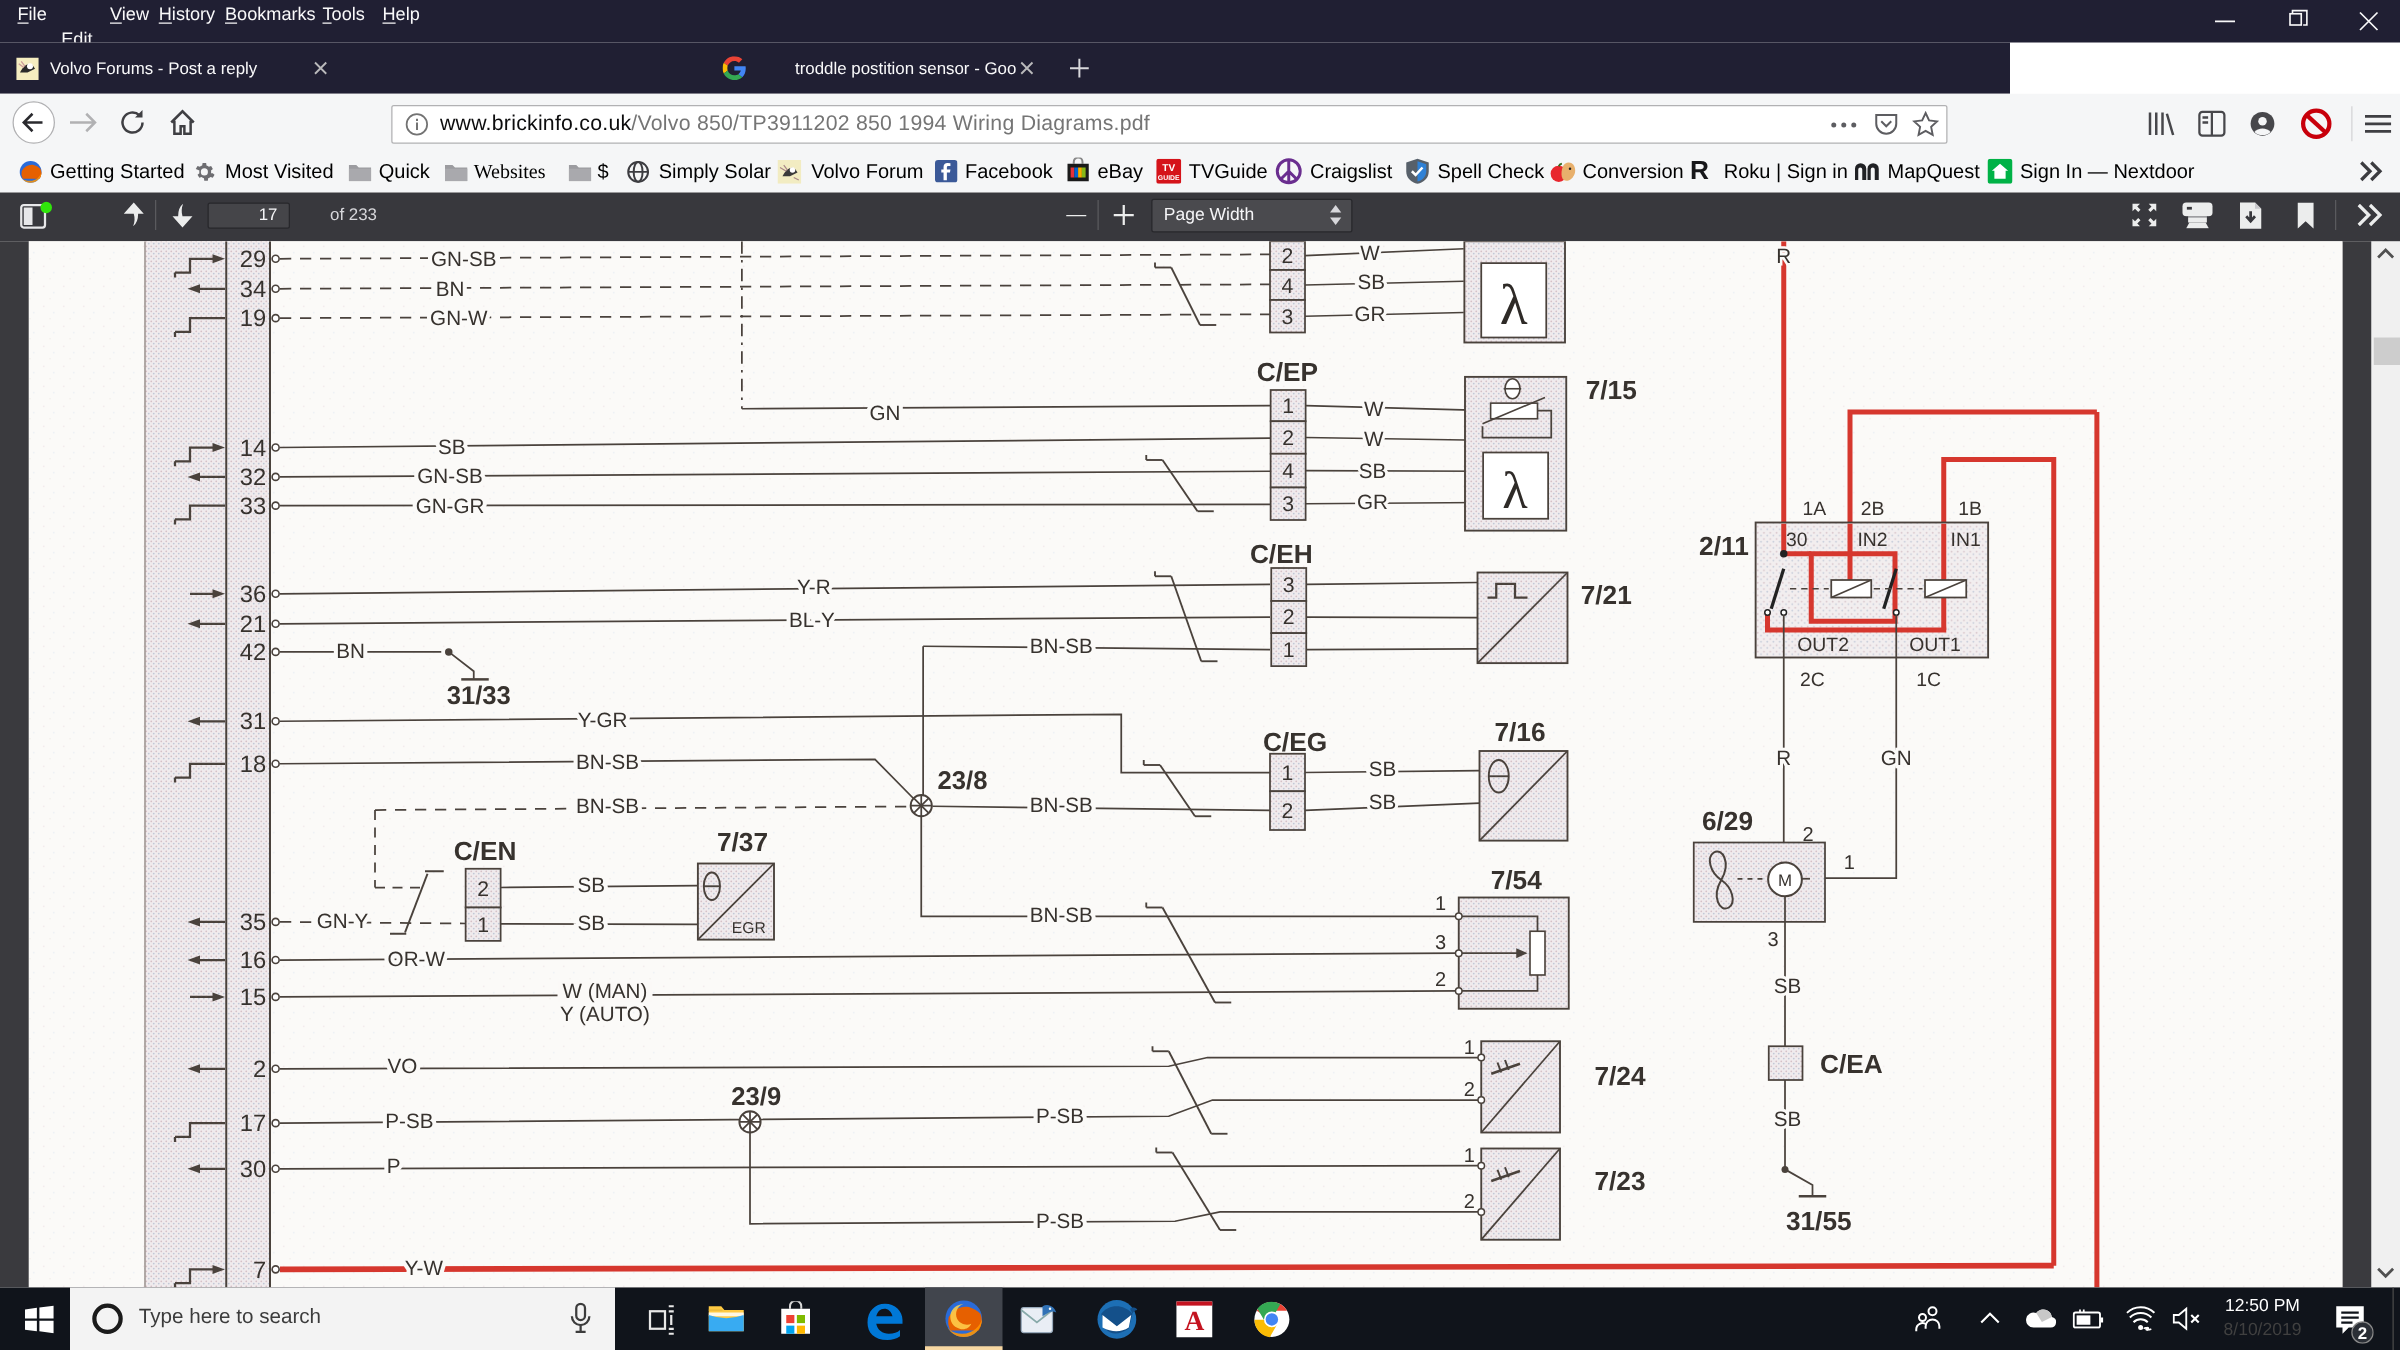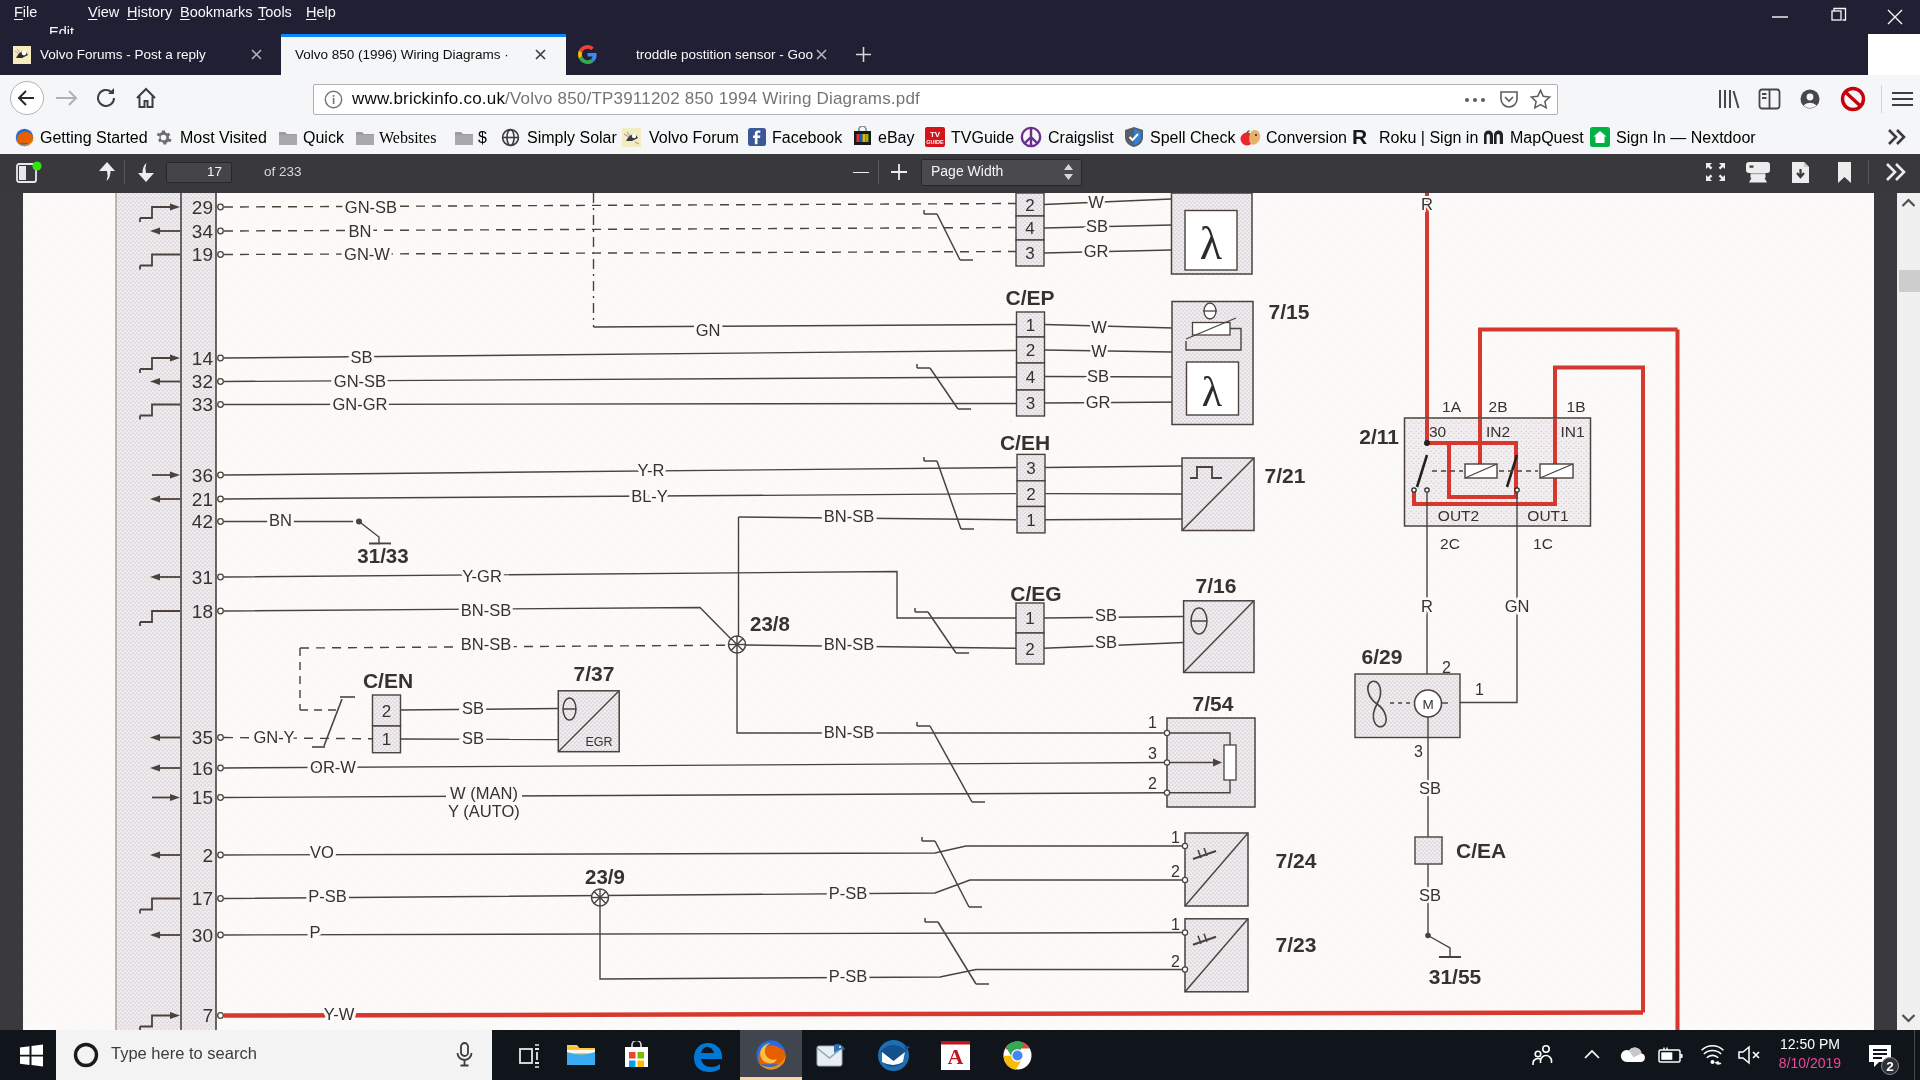--- a/index.html
+++ b/index.html
@@ -2,21 +2,21 @@
 <html><head>
 <meta charset="utf-8">
 <style>
   * { margin:0; padding:0; box-sizing:border-box; }
   html,body { width:1920px; height:1080px; overflow:hidden; background:#fff;
     font-family:"Liberation Sans", sans-serif; }
   .abs { position:absolute; }
   #titlebar { position:absolute; left:0; top:0; width:1920px; height:34px; background:#201f33; color:#f9f9fa; }
   .menu { position:absolute; top:4px; font-size:14.5px; color:#f9f9fa; }
   .menu u { text-decoration:underline; text-underline-offset:2px; }
-  #tabbar { position:absolute; left:0; top:34px; width:1868px; height:41px; background:#201f33; }
+  #tabbar { position:absolute; left:0; top:34px; width:1608px; height:41px; background:#201f33; }
   .tab { position:absolute; top:0; height:41px; font-size:13.5px; color:#f9f9fa; }
   #navbar { position:absolute; left:0; top:75px; width:1920px; height:45px; background:#f5f6f7; }
   #bmbar { position:absolute; left:0; top:120px; width:1920px; height:34px; background:#f5f6f7; font-size:13.5px; color:#17171a; }
   .bm { position:absolute; top:129px; white-space:nowrap; }
   #pdfbar { position:absolute; left:0; top:154px; width:1920px; height:39px; background:#38383d; }
   #viewer { position:absolute; left:0; top:193px; width:1920px; height:837px; background:#3a3a3e; }
   #taskbar { position:absolute; left:0; top:1030px; width:1920px; height:50px; background:#10141b; }
 </style>
 </head>
 <body>
@@ -46,27 +46,20 @@
         <path d="M3 12 C6 6 10 4 13 6 L15 9 L9 12 Z" fill="#2a2a2a"></path>
         <circle cx="11" cy="7" r="2.4" fill="#fff"></circle>
         <path d="M2 5 l4 3 M4 3 l3 4" stroke="#c99" stroke-width="1"></path>
       </svg>
     <div class="abs" style="left:30px;top:13px;">Volvo Forums - Post a reply</div>
     <svg class="abs" style="left:240px;top:14px;" width="13" height="13">
         <path d="M2 2 l9 9 M11 2 l-9 9" stroke="#b9b9bb" stroke-width="1.5"></path>
       </svg>
   </div>
 
-  <div class="tab" style="left:281px; width:285px; background:#f5f6f7; color:#0c0c0d;">
-    <div class="abs" style="left:0;top:0;width:285px;height:3px;background:#0a84ff;"></div>
-    <div class="abs" style="left:14px;top:13px;">Volvo 850 (1996) Wiring Diagrams&nbsp;·</div>
-    <svg class="abs" style="left:253px;top:14px;" width="13" height="13">
-        <path d="M2 2 l9 9 M11 2 l-9 9" stroke="#3c3c3e" stroke-width="1.6"></path>
-      </svg>
-  </div>
 
   <div class="tab" style="left:570px; width:266px;">
     <svg class="abs" style="left:8px;top:11px;" width="19" height="19" viewBox="0 0 48 48">
         <path fill="#EA4335" d="M24 9.5c3.54 0 6.71 1.22 9.21 3.6l6.85-6.85C35.9 2.38 30.47 0 24 0 14.62 0 6.51 5.38 2.56 13.22l7.98 6.19C12.43 13.72 17.74 9.5 24 9.5z"></path>
         <path fill="#4285F4" d="M46.98 24.55c0-1.57-.15-3.09-.38-4.55H24v9.02h12.94c-.58 2.96-2.26 5.48-4.78 7.18l7.73 6c4.51-4.18 7.09-10.36 7.09-17.65z"></path>
         <path fill="#FBBC05" d="M10.53 28.59c-.48-1.45-.76-2.99-.76-4.59s.27-3.14.76-4.59l-7.98-6.19C.92 16.46 0 20.12 0 24c0 3.88.92 7.54 2.56 10.78l7.97-6.19z"></path>
         <path fill="#34A853" d="M24 48c6.48 0 11.93-2.13 15.89-5.81l-7.73-6c-2.15 1.45-4.92 2.3-8.16 2.3-6.26 0-11.57-4.22-13.47-9.91l-7.98 6.19C6.51 42.62 14.62 48 24 48z"></path>
       </svg>
     <div class="abs" style="left:34px;top:13px;margin-left:32px;">troddle postition sensor - Goo</div>
     <svg class="abs" style="left:245px;top:14px;" width="13" height="13">
@@ -815,21 +808,21 @@
       <circle cx="16.8" cy="19" r="1.7" fill="#fff"></circle>
       <path d="M14 19 q1.5-1.5 3 0 q1.5 1.5 3 0" stroke="#fff" fill="none" stroke-width="1.2"></path>
     </svg>
 
   <svg class="abs" style="left:1738px;top:1045px;" width="24" height="20" viewBox="0 0 24 20">
       <path d="M1 7 h4 l6-5 v16 l-6-5 H1 z" fill="none" stroke="#fff" stroke-width="1.5"></path>
       <path d="M15 7 l6 6 M21 7 l-6 6" stroke="#fff" stroke-width="1.7"></path>
     </svg>
 
   <div class="abs" style="left:1770px;top:1036px;width:80px;text-align:center;font-size:14px;color:#fff;">12:50 PM</div>
-  <div class="abs" style="left:1770px;top:1055px;width:80px;text-align:center;font-size:14px;color:#ec4899;">8/10/2019</div>
+  <div class="abs" style="left:1770px;top:1055px;width:80px;text-align:center;font-size:14px;color:#404040;">8/10/2019</div>
 
   <svg class="abs" style="left:1867px;top:1043px;" width="32" height="32" viewBox="0 0 32 32">
       <path d="M2 2 h22 v17 h-12 l-5 5 v-5 H2 z" fill="#fff"></path>
       <path d="M6 7 h14 M6 11 h14 M6 15 h9" stroke="#10141b" stroke-width="1.8"></path>
       <circle cx="23" cy="23" r="8.5" fill="#2b2f36" stroke="#888" stroke-width="1"></circle>
       <text x="23" y="28" font-size="13.5" fill="#fff" text-anchor="middle" font-weight="bold" font-family="Liberation Sans">2</text>
     </svg>
   <div class="abs" style="left:1914px;top:1030px;width:1px;height:50px;background:#4a4a4a;"></div>
 </div>
 

